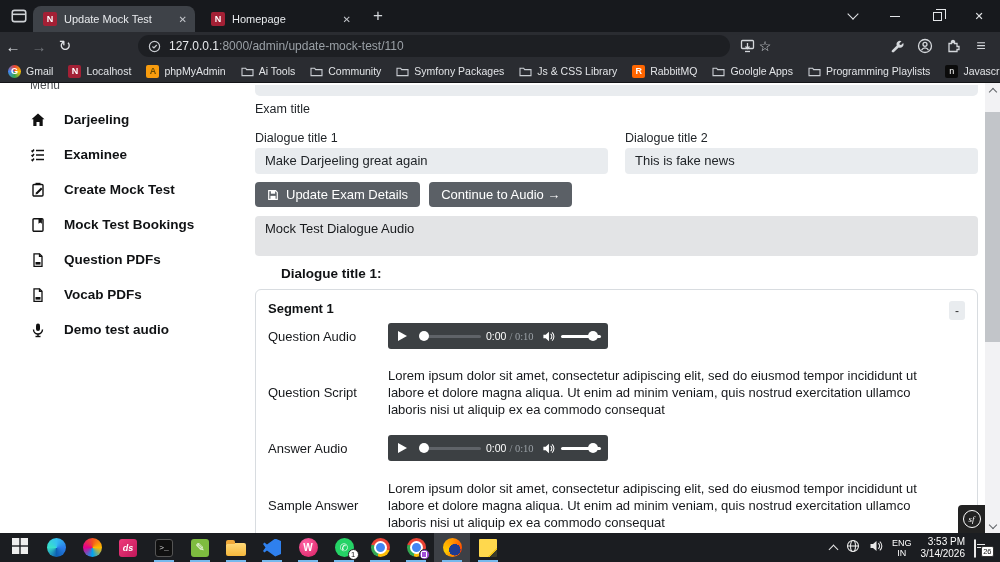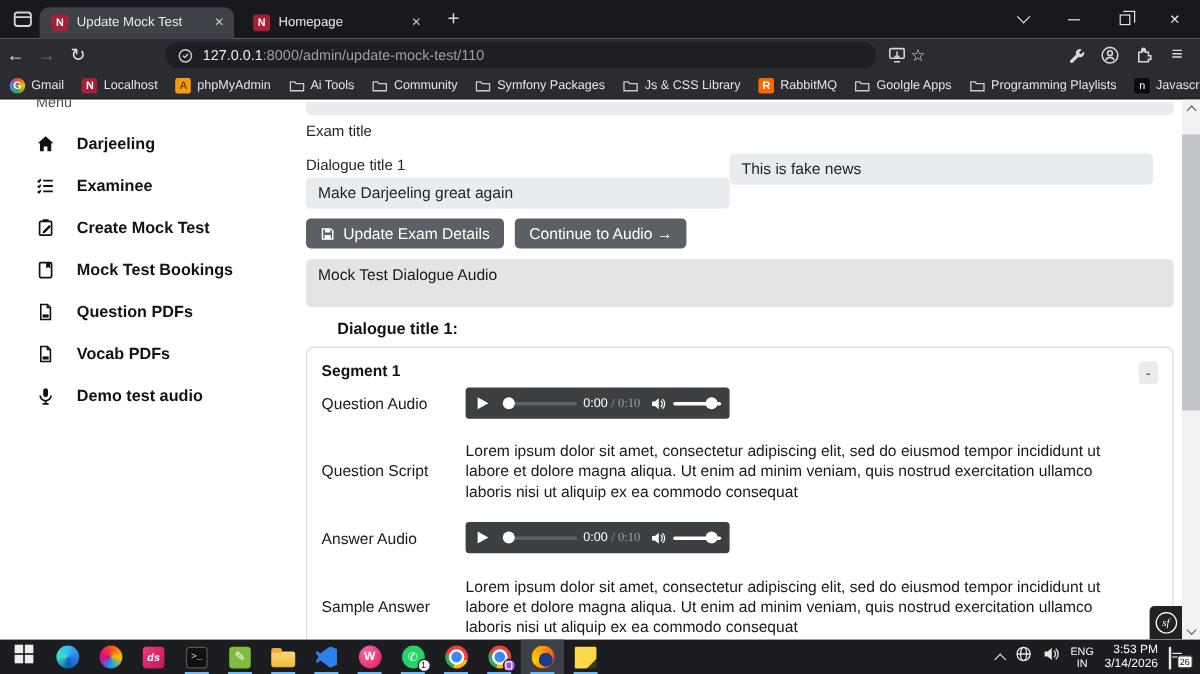--- a/index.html
+++ b/index.html
@@ -51,21 +51,21 @@
   .menu-label{font-size:12px;color:#4a4d52;margin-top:-5px;}
   .side-item{display:flex;align-items:center;gap:18px;height:35px;color:#101214;font-weight:bold;font-size:13.5px;}
   .side-list{margin-top:10px;}
   .side-ic{width:16px;height:16px;flex:none;display:flex;align-items:center;justify-content:center;}
   .side-ic svg{width:16px;height:16px;}
 
   .content{position:absolute;left:255px;top:0;width:723px;}
   .partial-bar{margin-top:2px;height:11px;background:#e9ecef;border-radius:0 0 5px 5px;}
   .field-label{margin-top:6px;font-size:12.5px;color:#212529;}
   .text-input{margin-top:3px;height:26px;background:#e9ecef;border-radius:4px;padding:0 10px;font-size:13px;color:#212529;line-height:26px;}
-  .two-col{display:flex;margin-top:9px;}
+  .two-col{display:flex;gap:17px;margin-top:9px;}
   .two-col .col{width:353px;}
   .btn-row{margin-top:8px;display:flex;gap:9px;}
   .btn{display:inline-flex;align-items:center;gap:7px;height:25px;padding:0 12px;background:#5b6066;color:#fff;border:none;border-radius:4px;font-size:13px;}
   .save-ic svg{width:12px;height:12px;display:block;}
   .section-bar{margin-top:9px;height:40px;background:#e3e4e6;border-radius:4px;padding:0 10px;line-height:26px;font-size:13px;color:#17191c;}
   .dialogue-heading{margin-top:10px;font-size:13.5px;font-weight:bold;color:#101214;padding-left:26px;}
   .segment-card{margin-top:8px;border:1px solid #d8dce0;border-radius:6px;padding:11px 12px 0 12px;height:400px;}
   .seg-head{display:flex;justify-content:space-between;align-items:flex-start;}
   .seg-title{font-weight:bold;font-size:13px;color:#101214;}
   .collapse-btn{width:16px;height:19px;background:#e9ecef;border:none;border-radius:3px;color:#333;font-size:12px;line-height:12px;}
@@ -376,20 +376,21 @@
       <div class="partial-bar"></div>
 
       <div class="field-label">Exam title</div>
 
       <div class="two-col">
         <div class="col">
           <div class="field-label">Dialogue title 1</div>
           <div class="text-input">Make Darjeeling great again</div>
         </div>
         <div class="col">
+          <div class="field-label">Dialogue title 2</div>
           <div class="text-input">This is fake news</div>
         </div>
       </div>
 
       <div class="btn-row">
         <button class="btn">
           <span class="save-ic">
               <svg viewBox="0 0 14 14" fill="none" stroke="#fff" stroke-width="1.4">
                 <path d="M2 2h8l2 2v8H2z"></path>
                 <rect x="4.5" y="2" width="5" height="3.5" fill="#fff" stroke="none"></rect>

